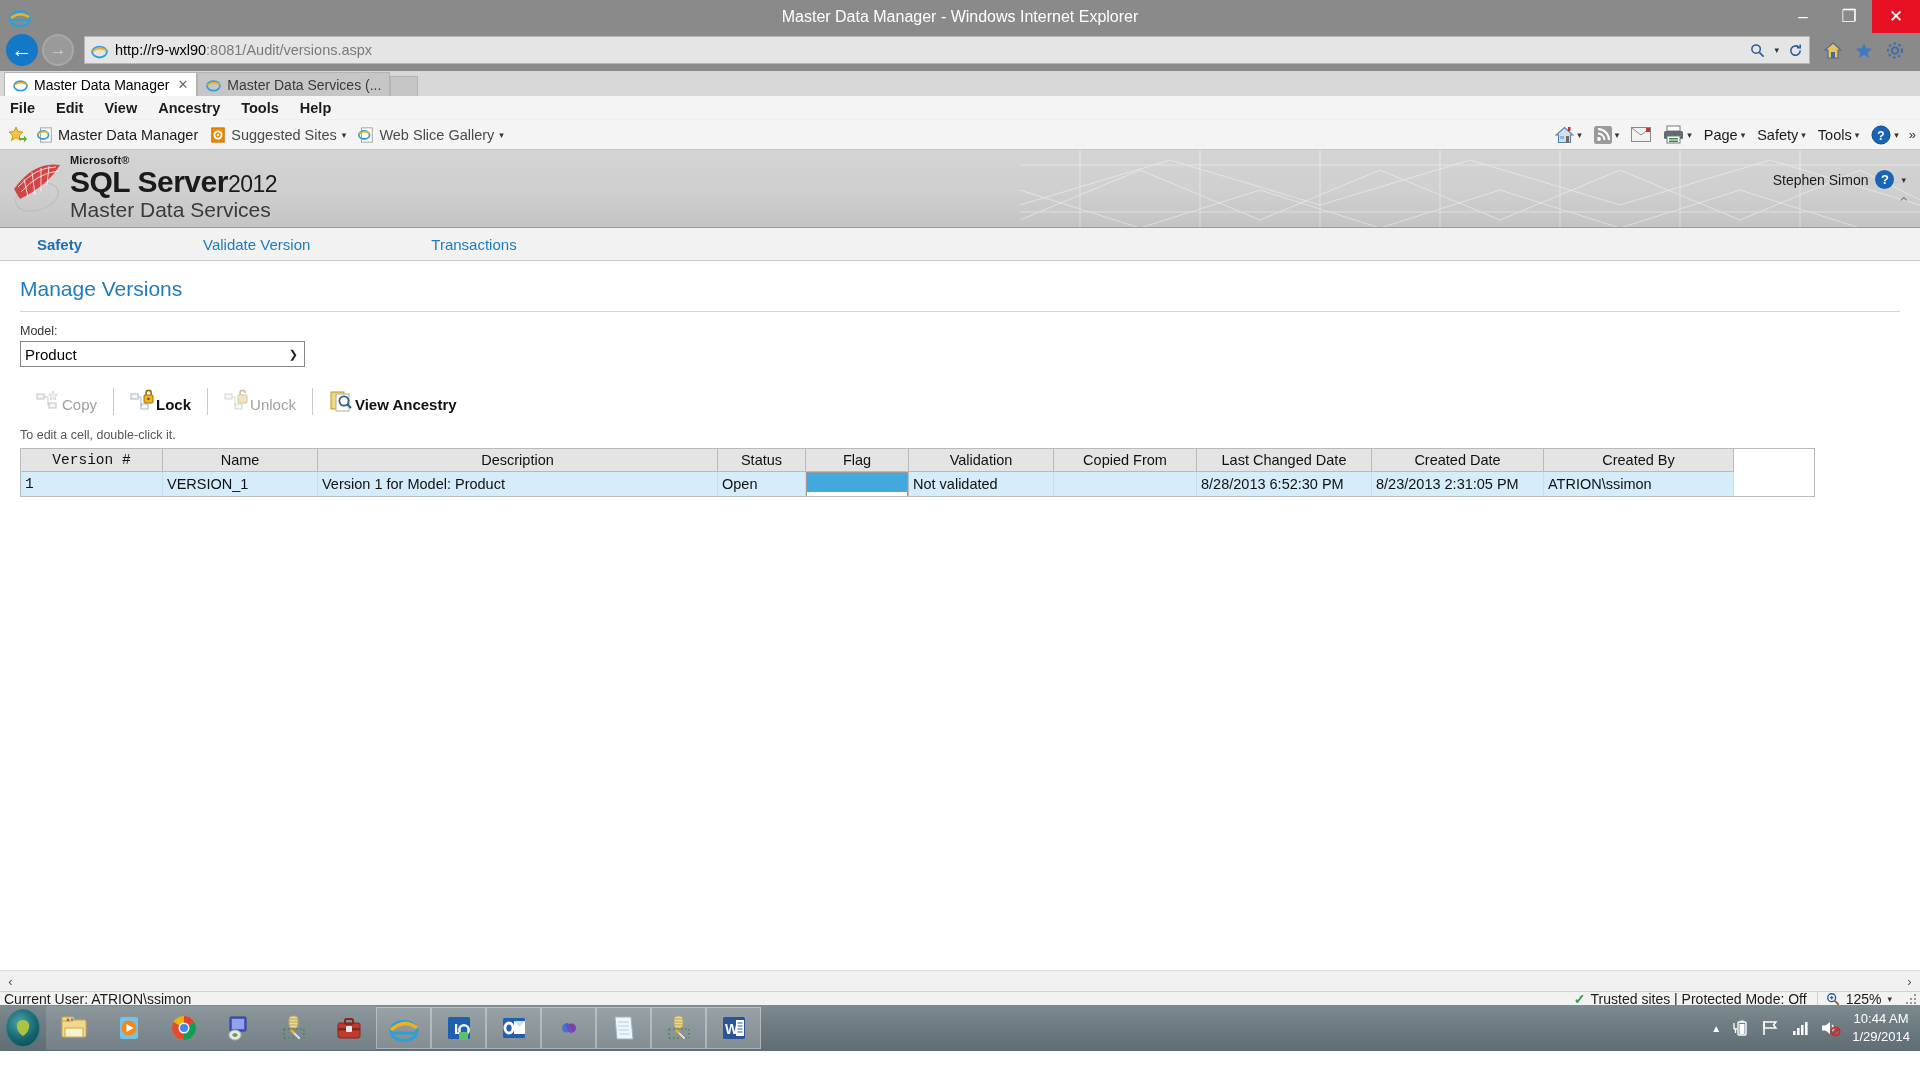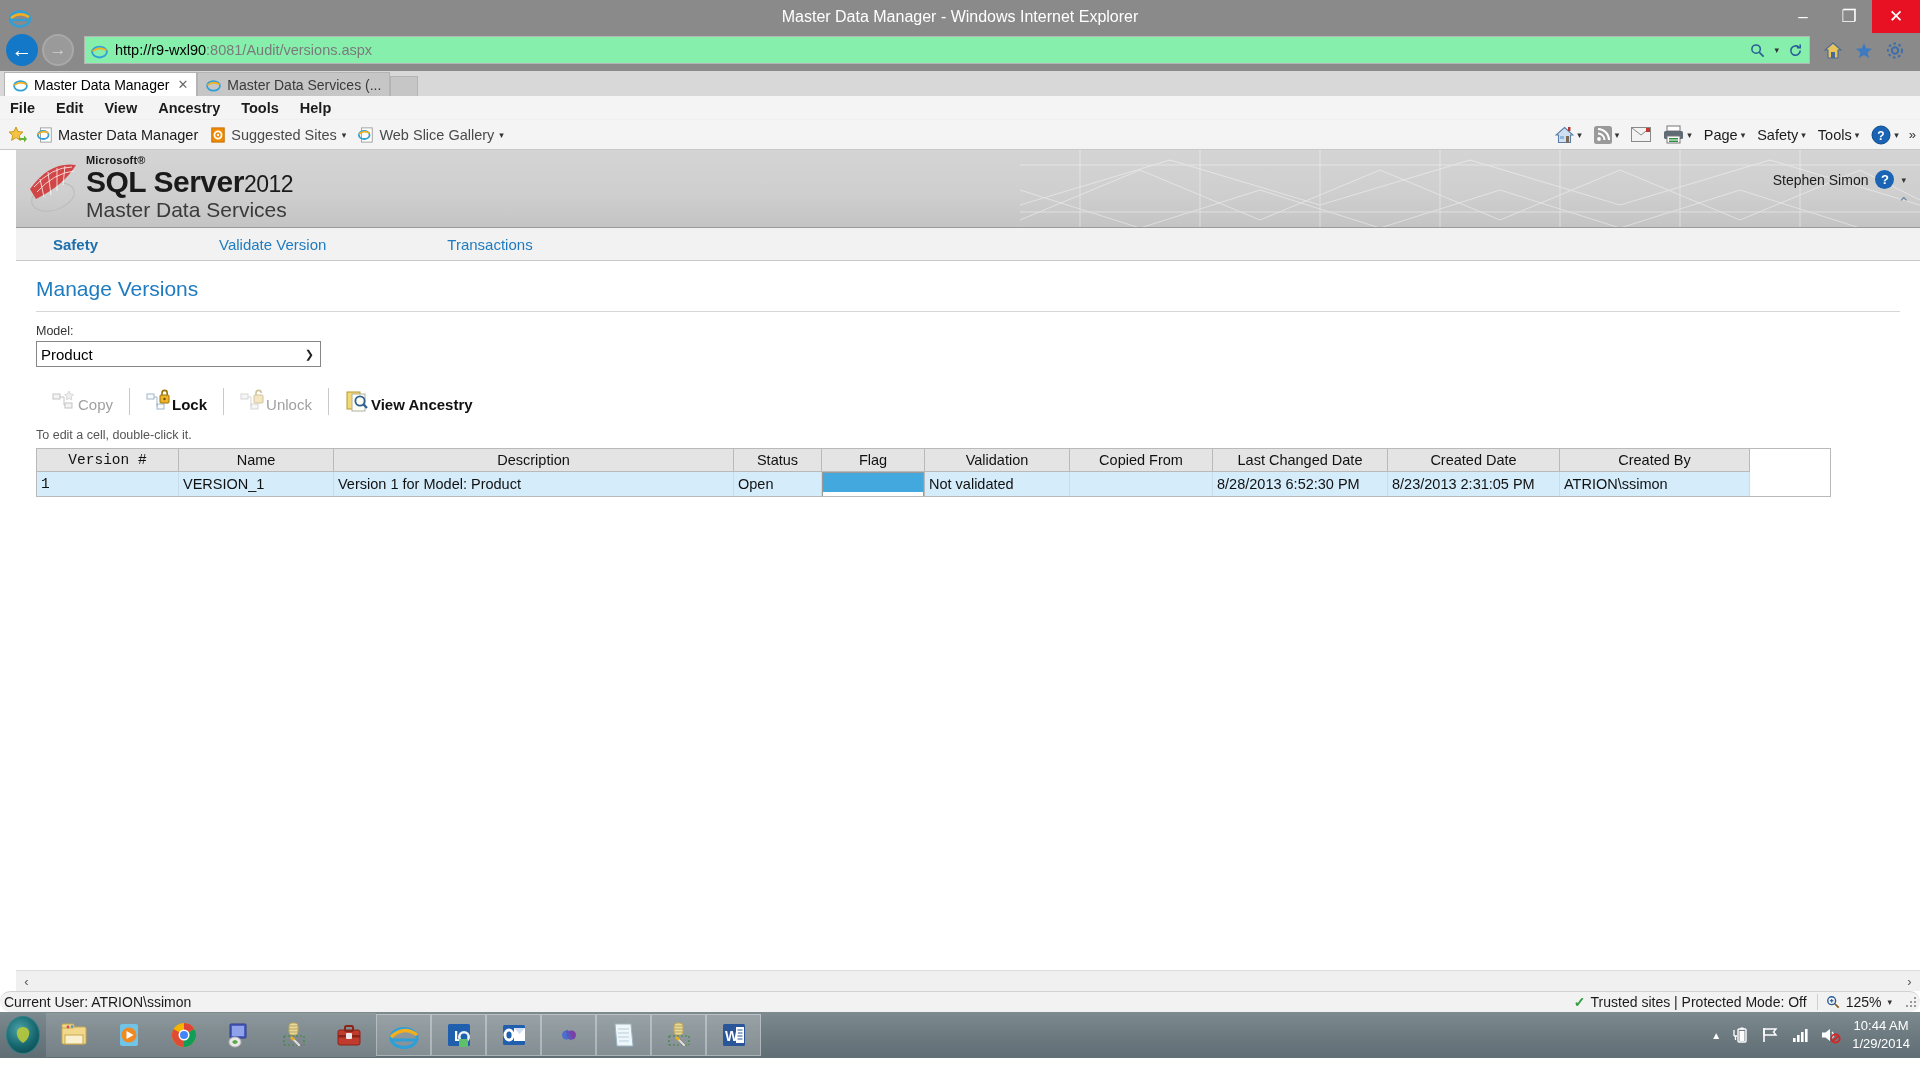--- a/index.html
+++ b/index.html
@@ -35,21 +35,21 @@
   }
   .navbtn {
     width: 32px; height: 32px; border-radius: 50%;
     display: flex; align-items: center; justify-content: center;
     color: #fff; font-size: 21px; font-weight: bold; flex: none;
   }
   .navbtn.back { background: #1478c8; }
   .navbtn.fwd  { background: #9a9a9a; color: #cfcfcf; margin-left: 4px;
                  border: 2px solid #a8a8a8; font-size: 17px; }
   .urlbox {
-    flex: 1; height: 28px; margin-left: 10px; background: #86efac;
+    flex: 1; height: 28px; margin-left: 10px; background: #e5e5e5;
     border: 1px solid #b5b5b5; display: flex; align-items: center;
     padding: 0 6px; position: relative;
   }
   .url-text { font-size: 14.5px; color: #000; margin-left: 7px; }
   .url-text .host { color: #000; }
   .url-text .rest { color: #7a7a7a; }
   .urlbox-right { position: absolute; right: 6px; display: flex; align-items: center; gap: 9px; }
   .addr-icons { display: flex; align-items: center; gap: 13px; padding: 0 10px 0 14px; }
   .addr-icons span { color: #2f5f9e; font-size: 16px; }
 
@@ -79,21 +79,21 @@
     padding: 0 4px 0 8px; font-size: 14.5px; position: relative;
     border-bottom: 1px solid #c8c8c8;
   }
   .fav-item { display: flex; align-items: center; gap: 5px; padding: 0 6px; color: #1b1b1b; }
   .fav-item.dim { color: #4a4a4a; }
   .cmdbar { position: absolute; right: 4px; display: flex; align-items: center; gap: 4px; font-size: 14.5px; }
   .cmd-item { display: flex; align-items: center; gap: 3px; padding: 0 4px; color: #1b1b1b; }
   .caret { font-size: 9px; color: #333; }
 
   
-  .page { position: relative; height: 841px; background: #fff; overflow: hidden; margin-left: 16px; }
+  .page { position: relative; height: 841px; background: #fff; overflow: hidden; }
   .banner {
     height: 78px; position: relative;
     background: linear-gradient(to bottom, #d4d4d4 0%, #cfcfcf 55%, #c4c4c4 100%);
     border-bottom: 1px solid #9a9a9a; overflow: hidden;
   }
   .banner-mesh {
     position: absolute; right: 0; top: 0; width: 900px; height: 78px; opacity: .5;
   }
   .logo-wrap { position: absolute; left: 8px; top: 5px; display: flex; align-items: flex-start; }
   .logo-txt { margin-left: 4px; line-height: 1; }
@@ -171,22 +171,22 @@
   .hscroll {
     position: absolute; left: 0; right: 0; bottom: 0; height: 21px;
     background: #f0f0f0; border-top: 1px solid #dcdcdc; display: flex; align-items: center;
   }
   .hs-arrow { width: 21px; height: 21px; display: flex; align-items: center; justify-content: center;
               color: #555; font-size: 13px; background: #f0f0f0; }
   .hs-track { flex: 1; height: 21px; background: #f0f0f0; }
 
   
   .statusbar {
-    height: 21px; background: #f2f2f2; border-top: 1px solid #d2d2d2;
-    display: flex; align-items: center; padding: 0 2px 0 4px; font-size: 14px; color: #1b1b1b; border-radius: 11px;
+    height: 14px; background: #f2f2f2; border-top: 1px solid #d2d2d2;
+    display: flex; align-items: center; padding: 0 2px 0 4px; font-size: 14px; color: #1b1b1b;
   }
   .sb-right { margin-left: auto; display: flex; align-items: center; }
   .sb-zone { display: flex; align-items: center; gap: 5px; padding: 0 10px; }
   .sb-zoom { display: flex; align-items: center; gap: 6px; padding: 0 8px; border-left: 1px solid #cfcfcf; }
   .sb-grip { width: 14px; height: 14px; margin-left: 4px; }
 
   
   .taskbar {
     height: 46px; background: #6e7b80; display: flex; align-items: center;
     position: relative; overflow: hidden;

